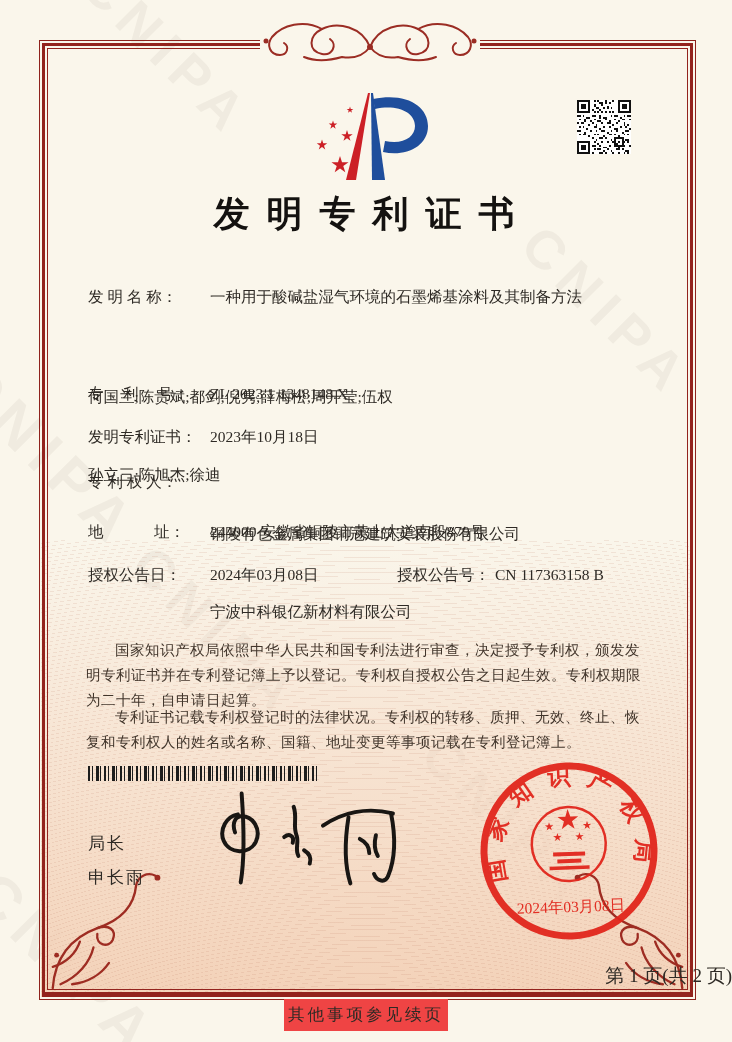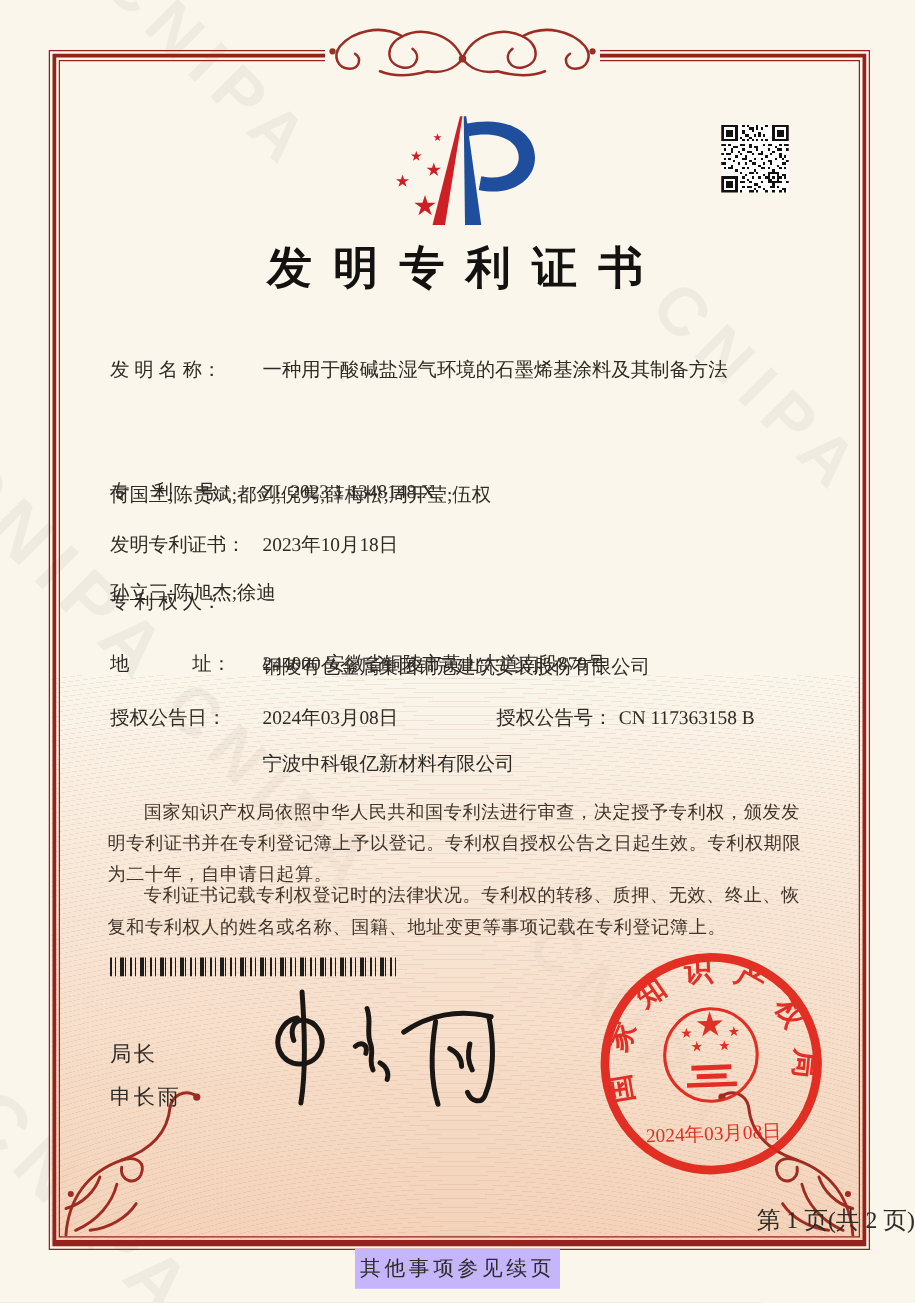--- a/index.html
+++ b/index.html
@@ -34,21 +34,21 @@
         background:repeating-linear-gradient(90deg,#1d1d1d 0 2px,rgba(0,0,0,0) 2px 4px,
         #1d1d1d 4px 5px,rgba(0,0,0,0) 5px 8px,#1d1d1d 8px 11px,rgba(0,0,0,0) 11px 12px,
         #1d1d1d 12px 13px,rgba(0,0,0,0) 13px 16px);}
   .director-title{position:absolute;left:88px;top:832px;z-index:4;font-size:17px;letter-spacing:2px;}
   .director-name{position:absolute;left:88px;top:866px;z-index:4;font-size:17px;letter-spacing:2px;}
   .signature{position:absolute;left:205px;top:786px;width:200px;height:104px;z-index:4;}
   .seal{position:absolute;left:478px;top:760px;width:182px;height:182px;z-index:5;
         transform:rotate(-2deg);opacity:.94;}
   .page-info{position:absolute;left:0;right:0;top:963px;z-index:4;text-align:right;font-size:19px;}
   .note{position:absolute;left:0;right:0;top:999px;z-index:4;text-align:center;}
-  .note span{display:inline-block;background:#c4b5fd;padding:5px 4px;font-size:16.5px;letter-spacing:3px;}
+  .note span{display:inline-block;background:#ef4444;padding:5px 4px;font-size:16.5px;letter-spacing:3px;}
 </style>
 </head>
 <body>
 
 <svg width="0" height="0" style="position:absolute">
   <defs>
     <g id="star">
       <polygon points="0,-10 2.25,-3.09 9.51,-3.09 3.63,1.18 5.88,8.09 0,3.82 -5.88,8.09 -3.63,1.18 -9.51,-3.09 -2.25,-3.09"></polygon>
     </g>
   </defs>

